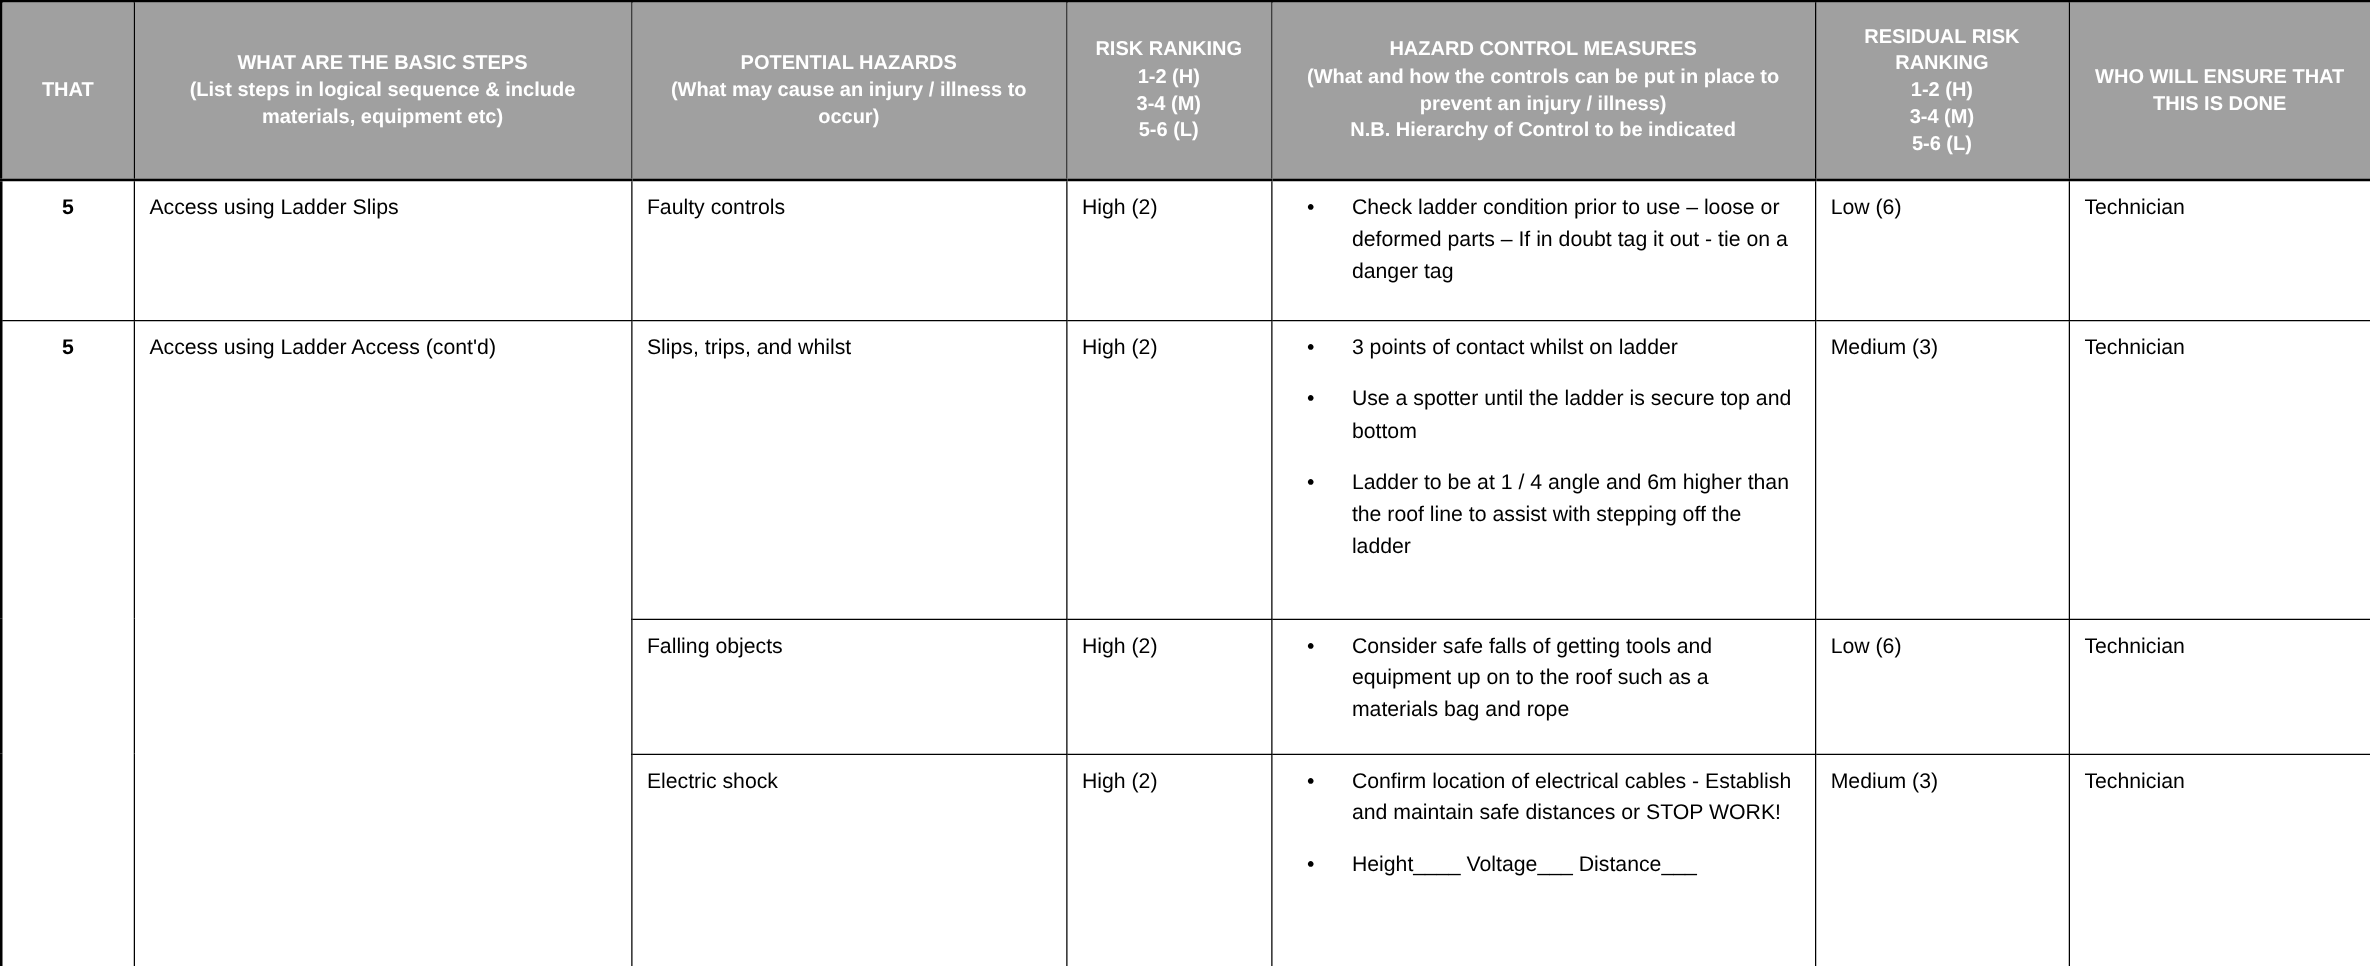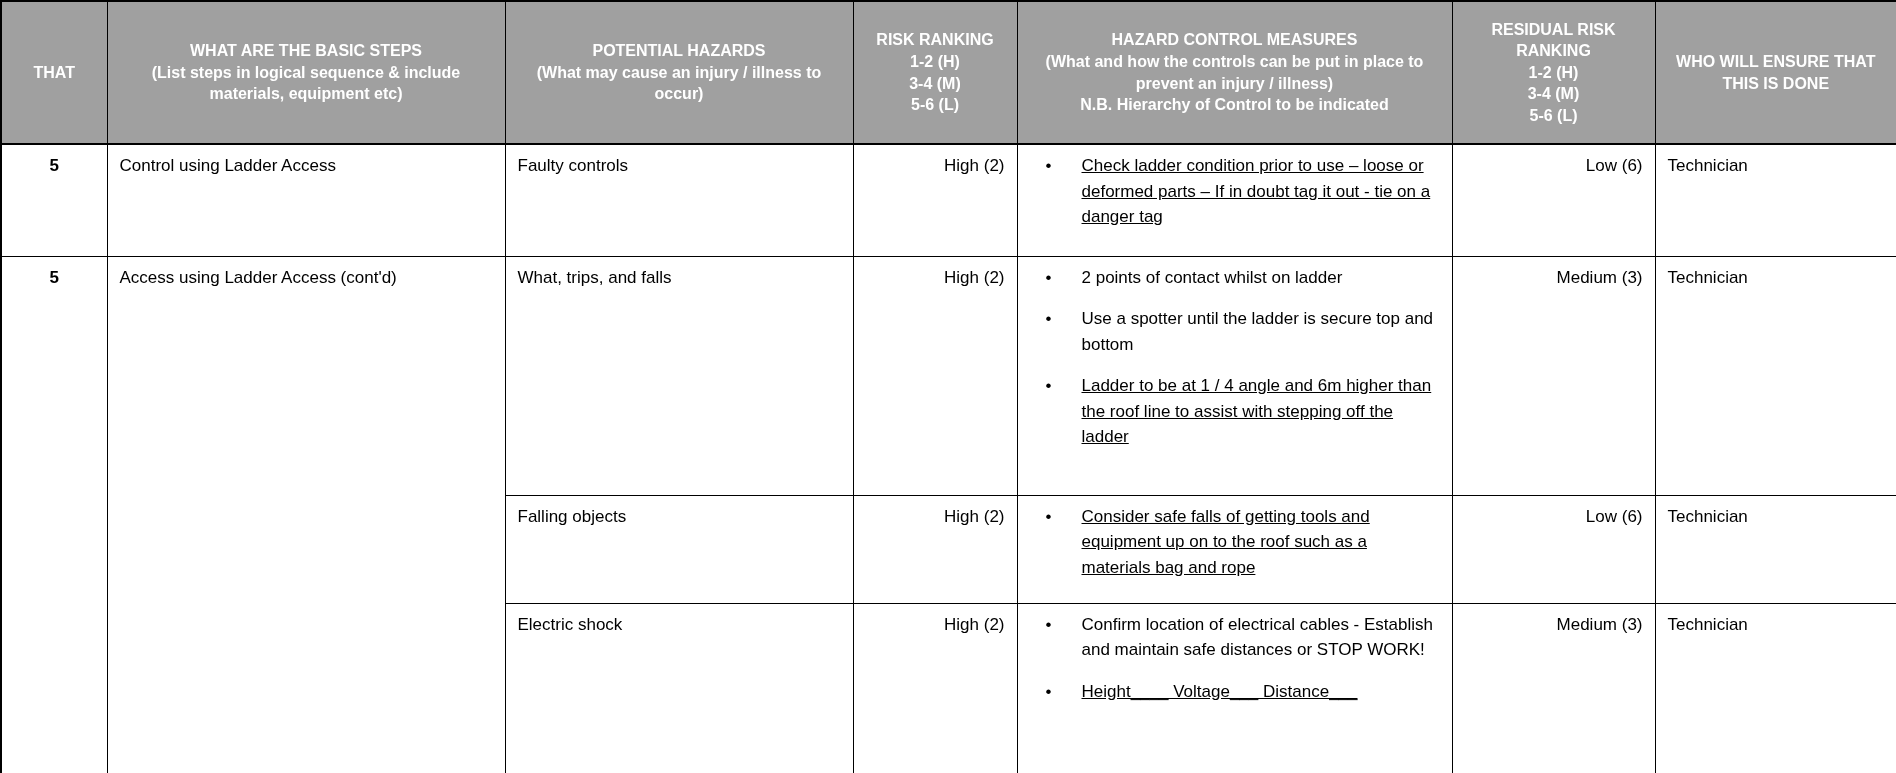--- a/index.html
+++ b/index.html
@@ -38,38 +38,38 @@
     white-space: pre-line;
     padding: 2px 10px;
     border-bottom: 2px solid #000;
   }
   td {
     font-size: 17px;
     line-height: 1.5;
     padding: 8px 12px;
     background: #ffffff;
   }
-  td.center { text-align: right; }
+  td.center { text-align: left; }
   td.item-col { font-weight: bold; text-align: center; }
   tr.hdr   { height: 143px; }
   tr.r0    { height: 112px; }
   tr.r1a   { height: 239px; }
   tr.r1b   { height: 108px; }
   tr.r1c   { height: 171px; }
   ul.controls {
     list-style: none;
     margin: 0;
     padding: 0;
   }
   ul.controls li {
     position: relative;
     padding-left: 52px;
     margin: 0 0 16px 0;
   }
-  ul.controls li:last-child { margin-bottom: 0; text-decoration: underline; }
+  ul.controls li:last-child { margin-bottom: 0; }
   ul.controls li::before {
     content: "\2022";
     position: absolute;
     left: 16px;
     top: 0;
   }
 </style>
 </head>
 <body>
 
@@ -102,40 +102,40 @@
 1-2 (H)
 3-4 (M)
 5-6 (L)</th>
         <th>WHO WILL ENSURE THAT THIS IS DONE</th>
       </tr>
     </thead>
     <tbody>
 
       <tr class="r0">
         <td class="item-col">5</td>
-        <td>Control using Ladder Access</td>
+        <td>Access using Ladder Slips</td>
         <td>Faulty controls</td>
         <td class="center">High (2)</td>
         <td>
           <ul class="controls">
             <li>Check ladder condition prior to use – loose or deformed parts – If in doubt tag it out - tie on a danger tag</li>
           </ul>
         </td>
         <td class="center">Low (6)</td>
         <td>Technician</td>
       </tr>
 
       <tr class="r1a">
         <td class="item-col" rowspan="3">5</td>
         <td rowspan="3">Access using Ladder Access (cont'd)</td>
-        <td>What, trips, and falls</td>
+        <td>Slips, trips, and whilst</td>
         <td class="center">High (2)</td>
         <td>
           <ul class="controls">
-            <li>2 points of contact whilst on ladder</li>
+            <li>3 points of contact whilst on ladder</li>
             <li>Use a spotter until the ladder is secure top and bottom</li>
             <li>Ladder to be at 1 / 4 angle and 6m higher than the roof line to assist with stepping off the ladder</li>
           </ul>
         </td>
         <td class="center">Medium (3)</td>
         <td>Technician</td>
       </tr>
 
       <tr class="r1b">
         <td>Falling objects</td>

